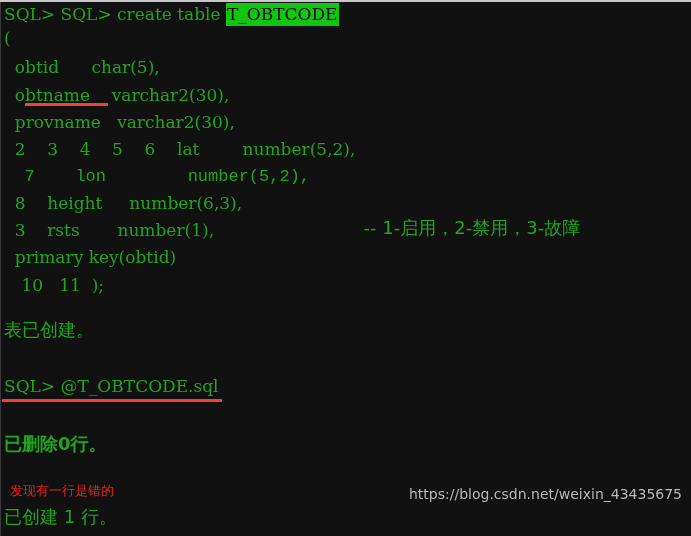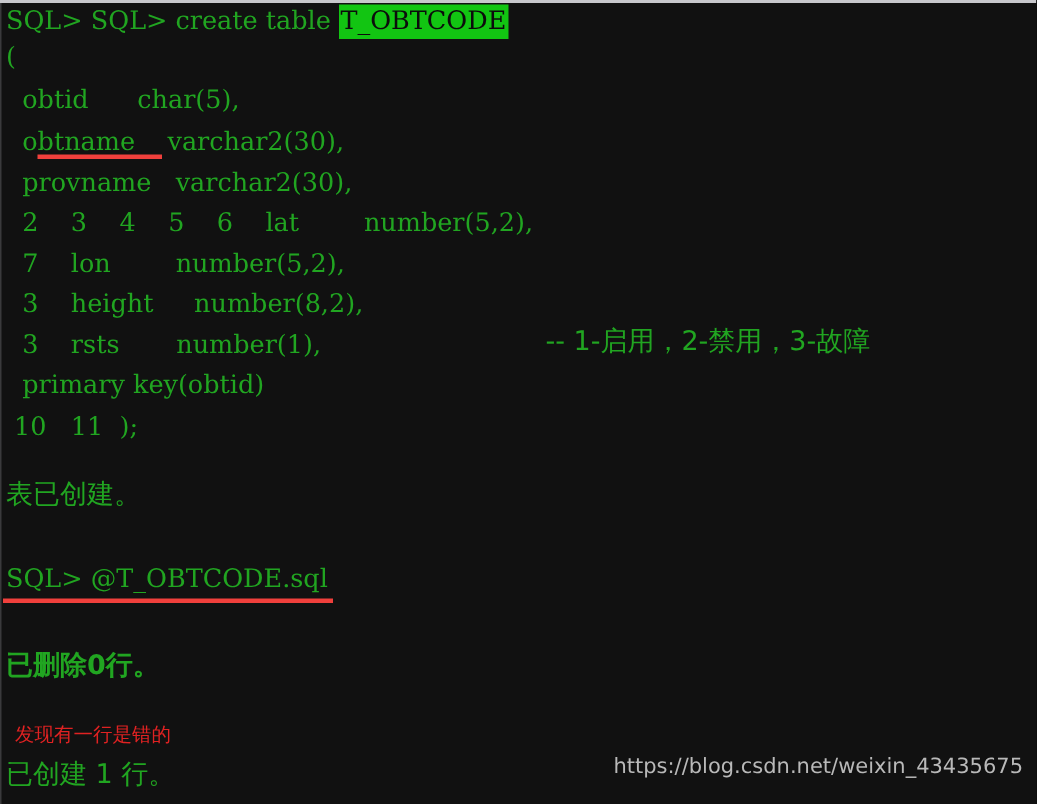--- a/index.html
+++ b/index.html
@@ -86,37 +86,37 @@
 
   <div class="line" style="left:4px; top:59px;">  obtid      char(5),</div>
 
   <div class="line" style="left:4px; top:87px;"><span>  obtname</span><span>    varchar2(30),</span></div>
   <div class="redline" style="left:25px; top:103px; width:83px;"></div>
 
   <div class="line" style="left:4px; top:114px;">  provname   varchar2(30),</div>
 
   <div class="line" style="left:4px; top:141px;">  2    3    4    5    6    lat        number(5,2),</div>
 
-  <div class="line" style="left:4px; top:168px;">  7    lon        number(5,2),</div>
+  <div class="line" style="left:4px; top:168px;font-family:Liberation Mono, monospace;">  7    lon        number(5,2),</div>
 
-  <div class="line" style="left:4px; top:195px;">  3    height     number(8,2),</div>
+  <div class="line" style="left:4px; top:195px;">  8    height     number(6,3),</div>
 
   <div class="line" style="left:4px; top:222px;"><span>  3    rsts       number(1),</span></div>
   <div class="line cjk" style="left:335px; top:219px;">     -- 1-启用，2-禁用，3-故障</div>
 
   <div class="line" style="left:4px; top:249px;">  primary key(obtid)</div>
 
-  <div class="line" style="left:4px; top:277px;text-align:right;"> 10   11  );</div>
+  <div class="line" style="left:16px; top:277px;text-align:right;"> 10   11  );</div>
 
   <div class="line cjk" style="left:4px; top:321px;">表已创建。</div>
 
   <div class="line" style="left:4px; top:378px;">SQL&gt; @T_OBTCODE.sql</div>
   <div class="redline" style="left:2px; top:399px; width:220px;"></div>
 
   <div class="line cjk" style="left:4px; top:435px;font-weight:bold;">已删除0行。</div>
 
   <div class="annot" style="left:10px; top:484px;">发现有一行是错的</div>
 
   <div class="line cjk" style="left:4px; top:508px;">已创建 1 行。</div>
 
-  <div class="watermark" style="left:409px; top:504px;">https://blog.csdn.net/weixin_43435675</div>
+  <div class="watermark" style="left:409px; top:487px;">https://blog.csdn.net/weixin_43435675</div>
 
 </div>
 
 </body></html>

